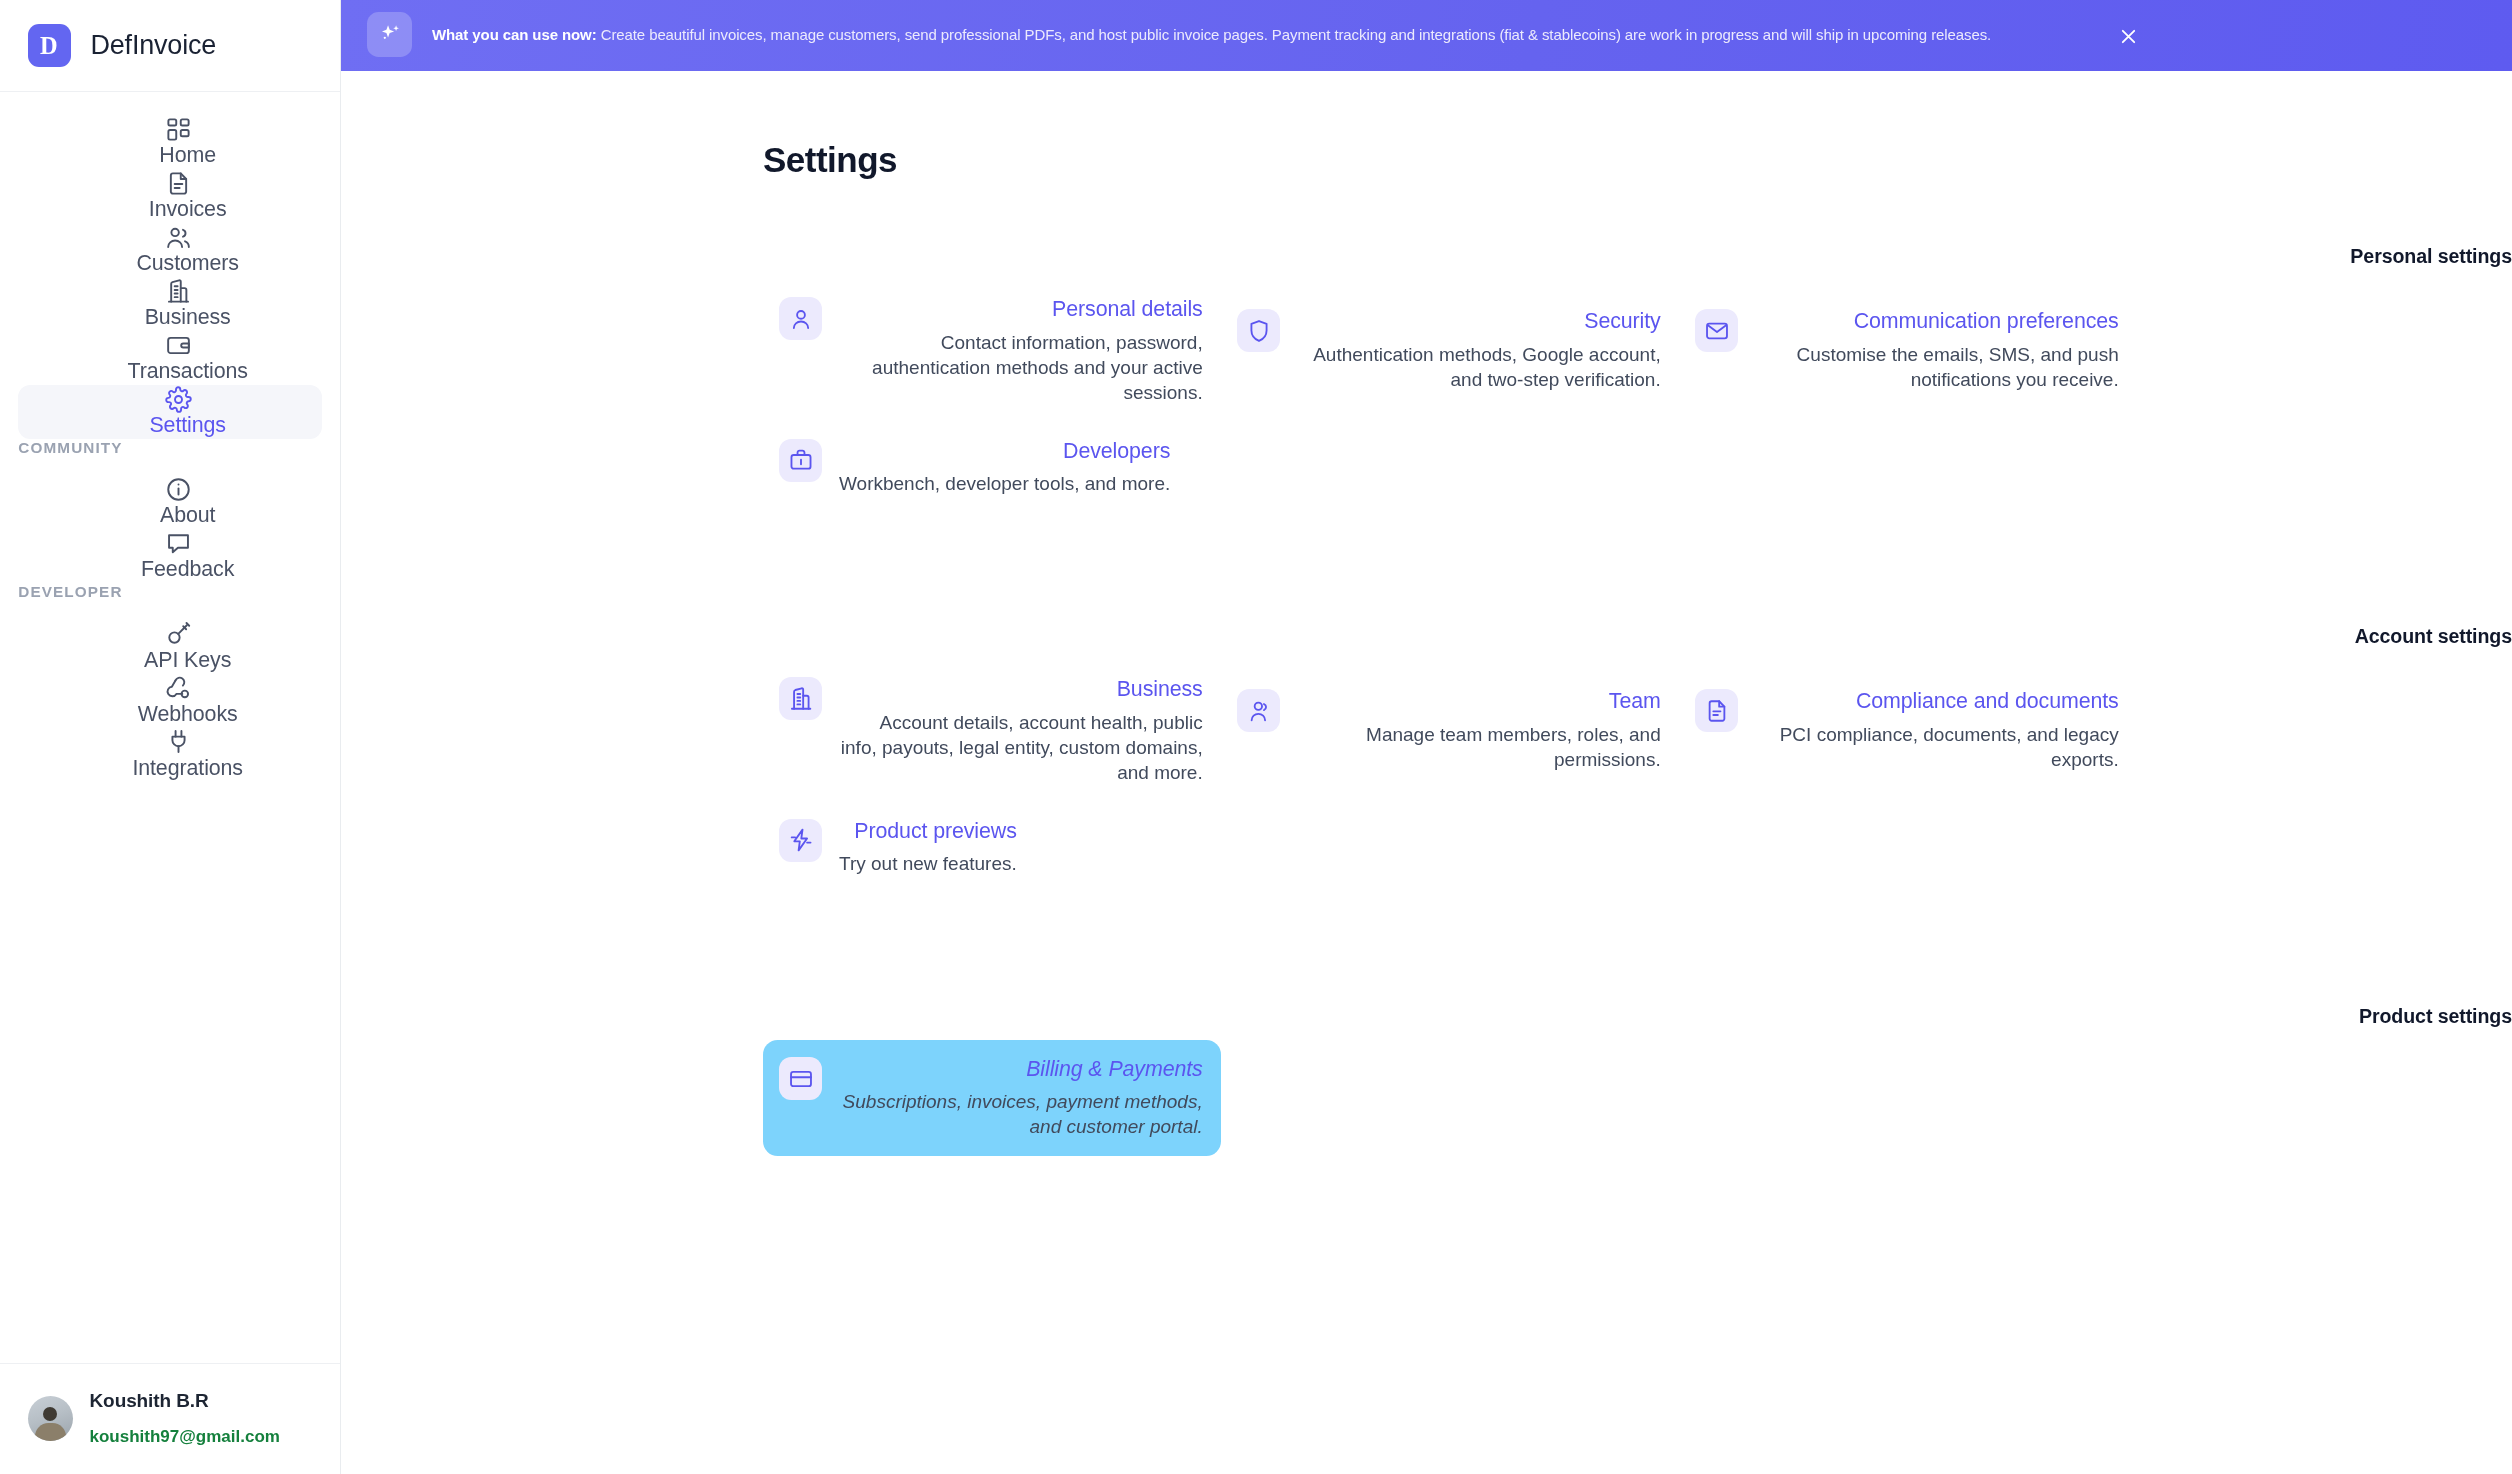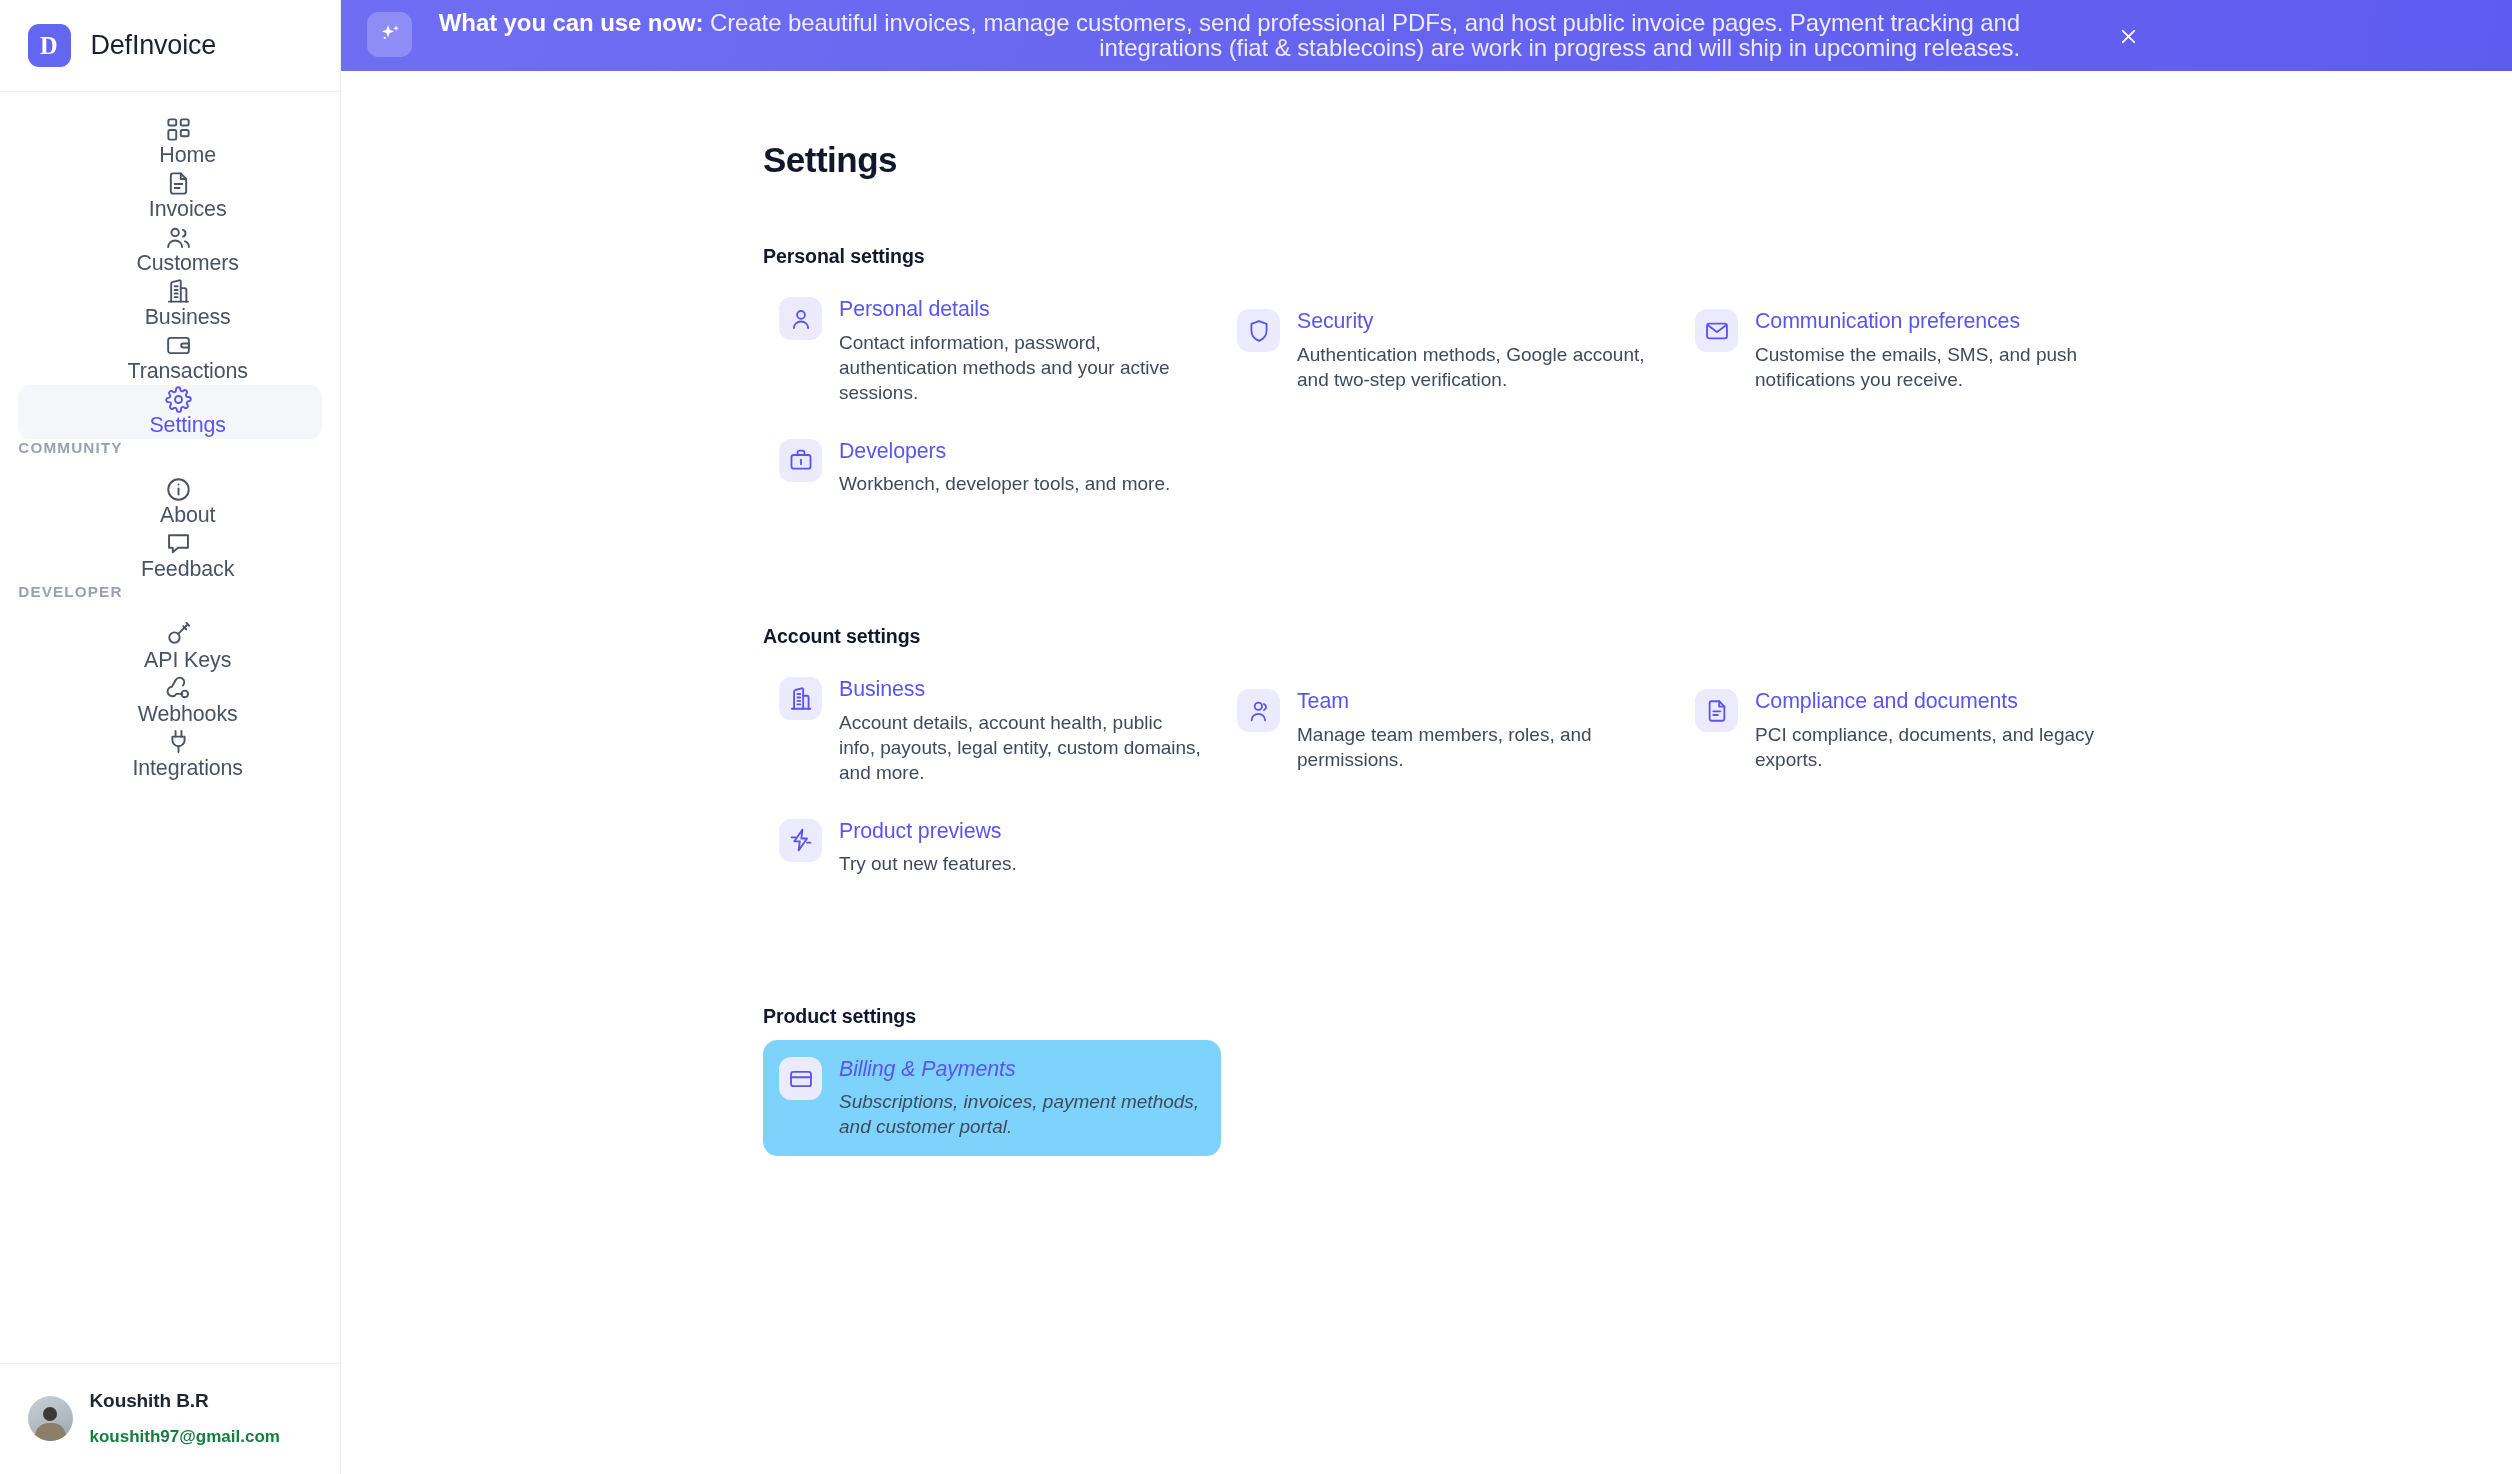--- a/index.html
+++ b/index.html
@@ -178,21 +178,21 @@
     width: 45px; height: 45px;
     flex: 0 0 45px;
     border-radius: 11.6px;
     background: rgba(255,255,255,0.22);
     display: flex; align-items: center; justify-content: center;
     margin-top: -1.2px;
   }
   .banner-badge svg { width: 26px; height: 26px; display: block; }
   .banner-text {
     margin-left: 20px;
-    font-size: 24px;
+    font-size: 15px;
     line-height: 24.4px;
     color: #eceafd;
     max-width: 1588px;
     letter-spacing: -0.1px;
     text-align: right;
   }
   .banner-text b { color: #ffffff; font-weight: 700; }
   .banner-close {
     position: absolute;
     right: 371px;
@@ -207,21 +207,21 @@
     padding: 69px 0 0 422px;
   }
 
   .page-title {
     font-size: 35px;
     font-weight: 700;
     color: #11182b;
     letter-spacing: -0.5px;
   }
 
-  .section { margin-top: 0; }
+  .section { margin-top: 0; text-align: right; }
   .section-title {
     font-size: 19.6px;
     font-weight: 700;
     color: #11182b;
     letter-spacing: -0.1px;
   }
   .section-personal   { margin-top: 65px; }
   .section-account    { margin-top: 112px; }
   .section-product    { margin-top: 112px; }
 

